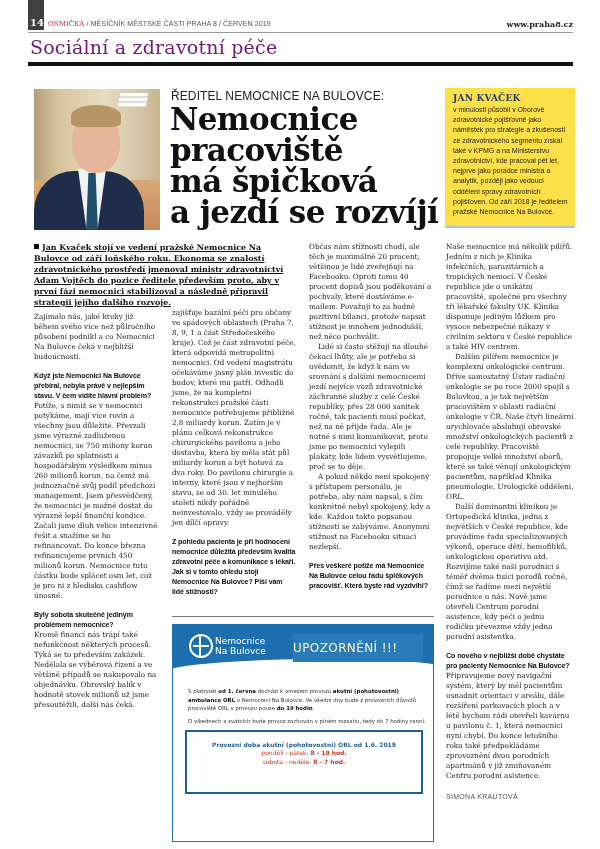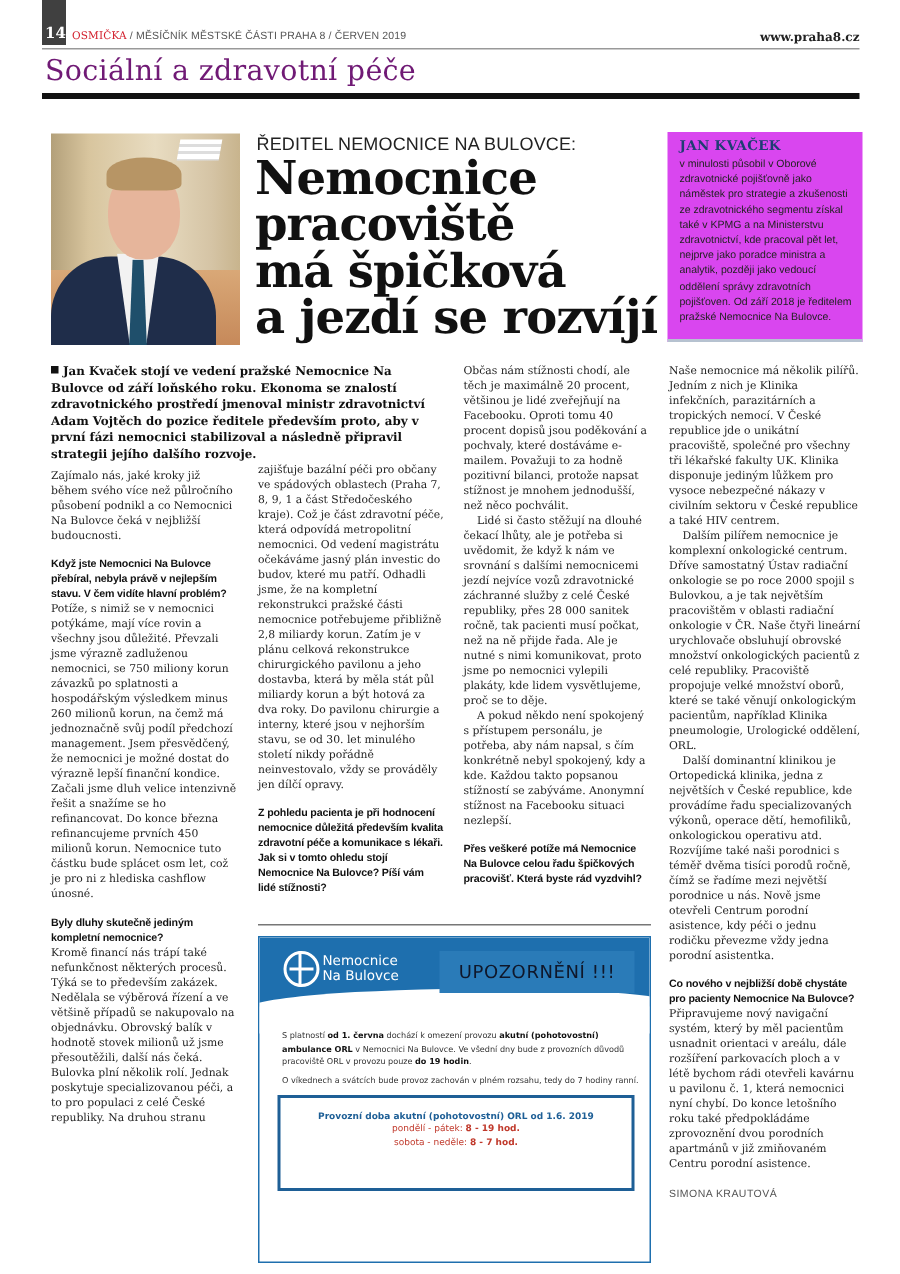--- a/index.html
+++ b/index.html
@@ -22,25 +22,25 @@
   .photo .head { position: absolute; left: 38px; top: 22px; width: 48px; height: 62px; border-radius: 48% 48% 46% 46%; background: #e6b59b; }
   .photo .hair { position: absolute; left: 37px; top: 16px; width: 50px; height: 22px; border-radius: 50% 50% 20% 20%; background: #b79565; }
   .photo .suit { position: absolute; left: 0; top: 82px; width: 110px; height: 70px; border-radius: 40px 40px 0 0; background: #1f2d4a; }
   .photo .shirt { position: absolute; left: 44px; top: 80px; width: 28px; height: 60px; background: #f2f2f2; clip-path: polygon(0 0, 100% 0, 70% 100%, 30% 100%); }
   .photo .tie { position: absolute; left: 52px; top: 84px; width: 12px; height: 60px; background: #1f4f6b; clip-path: polygon(20% 0, 80% 0, 100% 100%, 0 100%); }
 
   .kicker { position: absolute; left: 171px; top: 89px; font: 12px "Liberation Sans", sans-serif; color: #222; letter-spacing: 0.1px; }
   .headline { position: absolute; left: 170px; top: 104px; font: bold 31px/31px "DejaVu Serif", serif; color: #111; letter-spacing: -0.6px; }
   .headline div { white-space: nowrap; }
 
-  .bio-box { position: absolute; left: 445px; top: 88px; width: 130px; height: 140px; background: #d946ef; padding: 5px 6px 4px 8px; border-bottom: 2px solid #b6c2d0; }
+  .bio-box { position: absolute; left: 445px; top: 88px; width: 130px; height: 140px; background: #fde047; padding: 5px 6px 4px 8px; border-bottom: 2px solid #b6c2d0; }
   .bio-box h3 { font: bold 9px "DejaVu Serif", serif; color: #1e3d73; margin-bottom: 2px; letter-spacing: 0.2px; }
   .bio-box p { font: 7px/10.2px "Liberation Sans", sans-serif; color: #222; }
 
-  .lead { position: absolute; left: 34px; top: 242px; width: 258px; font: bold 7.9px/11px "DejaVu Serif", serif; color: #111; }
+  .lead { position: absolute; left: 34px; top: 242px; width: 258px; font: bold 7.9px/11px "DejaVu Serif", serif; color: #111; text-decoration: underline; }
   .lead .sq { display: inline-block; width: 5px; height: 5px; background: #111; margin-right: 3px; vertical-align: 1px; }
 
   .col { position: absolute; font: 7.2px/10px "DejaVu Serif", serif; color: #222; }
   .col p { margin-bottom: 0; }
   .col p.indent { text-indent: 9px; }
   .col .q { font: bold 7.1px/10px "Liberation Sans", sans-serif; color: #111; margin-top: 9px; letter-spacing: -0.1px; }
   .col1 { left: 34px; top: 312px; width: 124px; }
   .col2 { left: 172px; top: 308px; width: 124px; }
   .col3 { left: 309px; top: 242px; width: 124px; }
   .col4 { left: 446px; top: 242px; width: 128px; }
@@ -48,21 +48,21 @@
 
   .ad-rule { position: absolute; left: 172px; top: 616px; width: 262px; height: 1px; background: #777; }
   .ad { position: absolute; left: 172px; top: 624px; width: 262px; height: 218px; border: 1px solid #1e6fae; background: #fff; overflow: hidden; }
   .ad-top { position: absolute; left: 0; top: 0; width: 100%; height: 46px; background: #1e6fae; }
   .ad-wave { position: absolute; left: -10px; top: 34px; width: 290px; height: 30px; background: #fff; border-radius: 60% 45% 0 0 / 50% 40% 0 0; }
   .ad-logo { position: absolute; left: 16px; top: 9px; display: flex; align-items: center; color: #fff; }
   .ad-logo .mark { width: 24px; height: 24px; border: 2px solid #fff; border-radius: 50%; position: relative; margin-right: 2px; }
   .ad-logo .mark::before { content: ""; position: absolute; left: 8px; top: -2px; width: 2px; height: 24px; background: #fff; }
   .ad-logo .mark::after { content: ""; position: absolute; left: 2px; top: 9px; width: 16px; height: 2px; background: #fff; }
   .ad-logo .txt { font: 9px/10px "DejaVu Sans", sans-serif; color: #fff; }
-  .ad-title { position: absolute; right: 10px; top: 9px; width: 130px; height: 28px; background: #2a7bb8; color: #0f172a; font: 12px/28px "DejaVu Sans", sans-serif; text-align: center; letter-spacing: 0.4px; }
+  .ad-title { position: absolute; right: 10px; top: 9px; width: 130px; height: 28px; background: #2a7bb8; color: #fef9c3; font: 12px/28px "DejaVu Sans", sans-serif; letter-spacing: 0.4px; }
   .ad-body { position: absolute; left: 15px; top: 62px; width: 240px; font: 5.4px/8.5px "DejaVu Sans", sans-serif; color: #333; }
   .ad-body b { color: #111; }
   .ad-body p + p { margin-top: 4px; }
   .ad-hours { position: absolute; left: 12px; top: 105px; width: 238px; height: 64px; border: 2px solid #1e5f96; text-align: center; padding-top: 9px; }
   .ad-hours .t { font: bold 6px "DejaVu Sans", sans-serif; color: #1e5f96; }
   .ad-hours .r { font: 6px/9px "DejaVu Sans", sans-serif; color: #c0392b; }
   .ad-hours .r b { font-weight: bold; }
   .ad-hours .r:first-of-type { margin-top: 9px; }
 </style>
 </head>
@@ -103,23 +103,22 @@
 </div>
 
 <div class="lead">
   <span class="sq"></span><span>Jan Kvaček stojí ve vedení pražské Nemocnice Na Bulovce od září loňského roku. Ekonoma se znalostí zdravotnického prostředí jmenoval ministr zdravotnictví Adam Vojtěch do pozice ředitele především proto, aby v první fázi nemocnici stabilizoval a následně připravil strategii jejího dalšího rozvoje.</span>
 </div>
 
 <div class="col col1">
   <p>Zajímalo nás, jaké kroky již během svého více než půlročního působení podnikl a co Nemocnici Na Bulovce čeká v nejbližší budoucnosti.</p>
   <p class="q">Když jste Nemocnici Na Bulovce přebíral, nebyla právě v nejlepším stavu. V čem vidíte hlavní problém?</p>
   <p>Potíže, s nimiž se v nemocnici potýkáme, mají více rovin a všechny jsou důležité. Převzali jsme výrazně zadluženou nemocnici, se 750 miliony korun závazků po splatnosti a hospodářským výsledkem minus 260 milionů korun, na čemž má jednoznačně svůj podíl předchozí management. Jsem přesvědčený, že nemocnici je možné dostat do výrazně lepší finanční kondice. Začali jsme dluh velice intenzivně řešit a snažíme se ho refinancovat. Do konce března refinancujeme prvních 450 milionů korun. Nemocnice tuto částku bude splácet osm let, což je pro ni z hlediska cashflow únosné.</p>
-  <p class="q">Byly dluhy skutečně jediným kompletní nemocnice?</p>
+  <p class="q">Byly sobota skutečně jediným problémem nemocnice?</p>
   <p>Kromě financí nás trápí také nefunkčnost některých procesů. Týká se to především zakázek. Nedělala se výběrová řízení a ve většině případů se nakupovalo na objednávku. Obrovský balík v hodnotě stovek milionů už jsme přesoutěžili, další nás čeká.</p>
-  <p>Bulovka plní několik rolí. Jednak poskytuje specializovanou péči, a to pro populaci z celé České republiky. Na druhou stranu</p>
 </div>
 
 <div class="col col2">
   <p>zajišťuje bazální péči pro občany ve spádových oblastech (Praha 7, 8, 9, 1 a část Středočeského kraje). Což je část zdravotní péče, která odpovídá metropolitní nemocnici. Od vedení magistrátu očekáváme jasný plán investic do budov, které mu patří. Odhadli jsme, že na kompletní rekonstrukci pražské části nemocnice potřebujeme přibližně 2,8 miliardy korun. Zatím je v plánu celková rekonstrukce chirurgického pavilonu a jeho dostavba, která by měla stát půl miliardy korun a být hotová za dva roky. Do pavilonu chirurgie a interny, které jsou v nejhorším stavu, se od 30. let minulého století nikdy pořádně neinvestovalo, vždy se prováděly jen dílčí opravy.</p>
   <p class="q">Z pohledu pacienta je při hodnocení nemocnice důležitá především kvalita zdravotní péče a komunikace s lékaři. Jak si v tomto ohledu stojí Nemocnice Na Bulovce? Píší vám lidé stížnosti?</p>
 </div>
 
 <div class="col col3">
   <p>Občas nám stížnosti chodí, ale těch je maximálně 20 procent, většinou je lidé zveřejňují na Facebooku. Oproti tomu 40 procent dopisů jsou poděkování a pochvaly, které dostáváme e-mailem. Považuji to za hodně pozitivní bilanci, protože napsat stížnost je mnohem jednodušší, než něco pochválit.</p>
   <p class="indent">Lidé si často stěžují na dlouhé čekací lhůty, ale je potřeba si uvědomit, že když k nám ve srovnání s dalšími nemocnicemi jezdí nejvíce vozů zdravotnické záchranné služby z celé České republiky, přes 28 000 sanitek ročně, tak pacienti musí počkat, než na ně přijde řada. Ale je nutné s nimi komunikovat, proto jsme po nemocnici vylepili plakáty, kde lidem vysvětlujeme, proč se to děje.</p>

